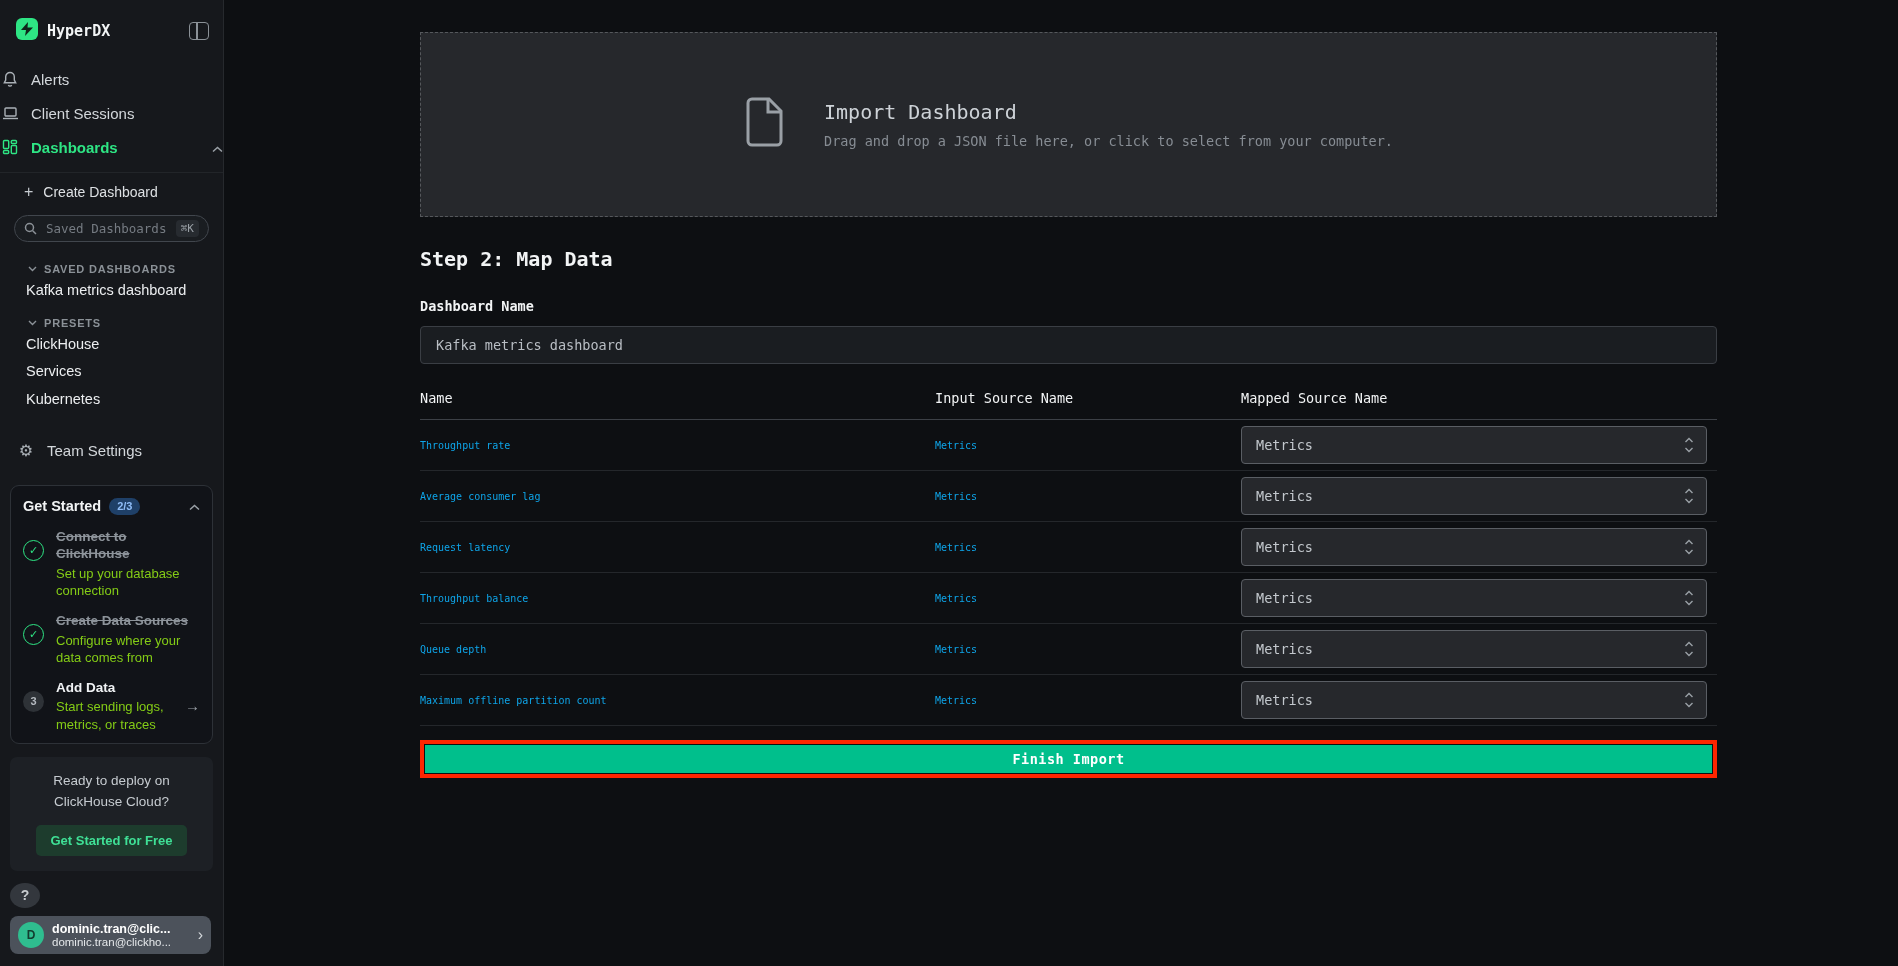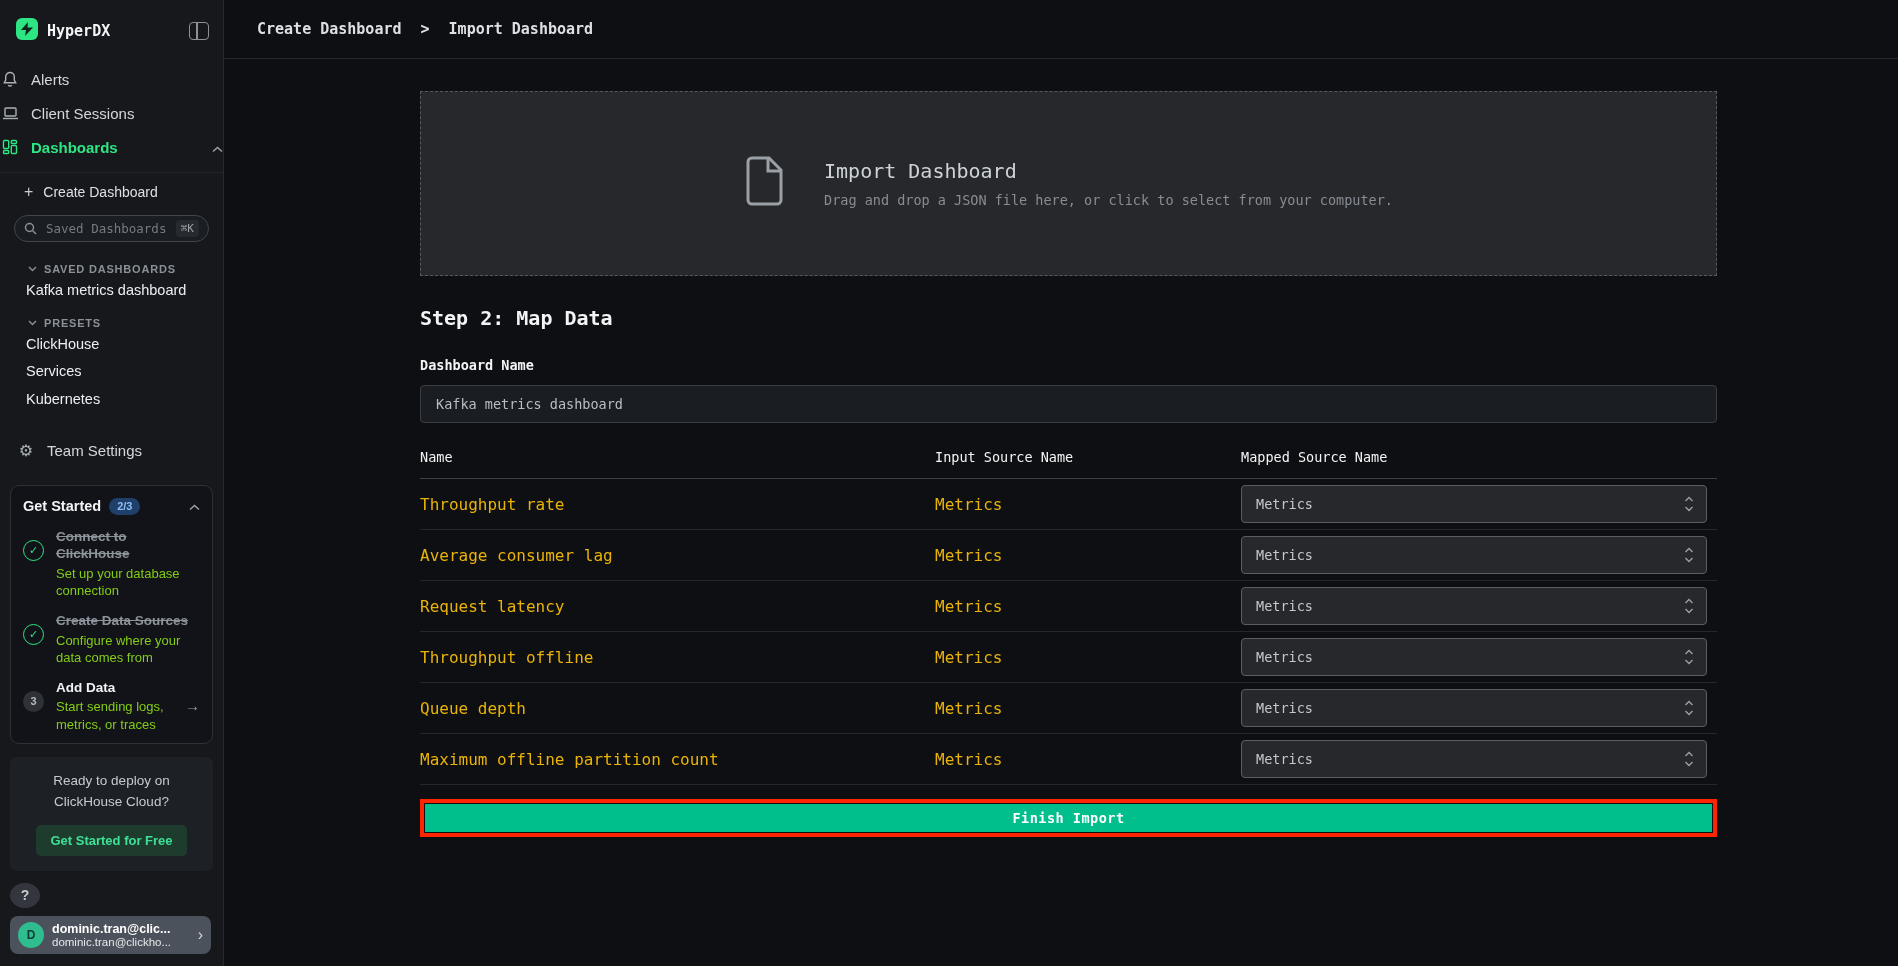--- a/index.html
+++ b/index.html
@@ -115,21 +115,21 @@
     margin-top:12px; width:100%; height:38px; background:#1a1d21;
     border:1px solid #3a3e44; border-radius:4px; padding:0 15px;
     color:#b9bec4; font-family:"DejaVu Sans Mono",monospace; font-size:13.5px; outline:none;
   }
 
   .map-table { margin-top:26px; }
   .trow { display:grid; grid-template-columns:515px 306px 1fr; align-items:center; }
   .thead { padding-bottom:13px; border-bottom:1px solid #3c4046; }
   .th { font-family:"DejaVu Sans Mono",monospace; font-weight:normal; font-size:13.5px; color:#f2f4f5; }
   .tbody-row { height:51px; border-bottom:1px solid #24272b; }
-  .td { font-family:"DejaVu Sans Mono",monospace; font-size:16px; color:#eab308; }
+  .td { font-family:"DejaVu Sans Mono",monospace; font-size:10px; color:#0ea5e9; }
   .select-box {
     height:38px; background:#26282c; border:1px solid #5a5e64; border-radius:4px;
     display:flex; align-items:center; padding:0 12px 0 14px; cursor:pointer; margin-right:10px;
   }
   .select-box span { flex:1; font-family:"DejaVu Sans Mono",monospace; font-size:13.5px; color:#c3c8cd; }
   .select-box svg { color:#9aa0a6; }
 
   .finish-wrap { margin-top:14px; border:4px solid #fe2500; padding:1px; }
   .finish-btn {
     display:block; width:100%; height:28px; background:#00bf8c; border:none; cursor:pointer;
@@ -286,27 +286,20 @@
         <div class="user-name">dominic.tran@clic...</div>
         <div class="user-email">dominic.tran@clickho...</div>
       </div>
       <div class="user-chev">›</div>
     </div>
 
   </aside>
 
   <div class="main">
 
-    <div class="topbar">
-      <div class="breadcrumb">
-        <span>Create Dashboard</span>
-        <span class="sep">&gt;</span>
-        <span>Import Dashboard</span>
-      </div>
-    </div>
 
     <div class="content">
 
       <div class="dropzone">
         <div class="dz-inner">
           <span class="dz-icon">
             <svg width="42" height="52" viewBox="0 0 42 52" fill="none" stroke="currentColor" stroke-width="3">
                 <path d="M8 2h17l12 12v30a4 4 0 0 1-4 4H8a4 4 0 0 1-4-4V6a4 4 0 0 1 4-4z"></path>
                 <path d="M24 2v13h14"></path>
               </svg>
@@ -360,21 +353,21 @@
           <div class="select-box">
             <span>Metrics</span>
             <svg width="10" height="16" viewBox="0 0 10 16" fill="none" stroke="currentColor" stroke-width="1.4">
                 <polyline points="1.5,5 5,1.5 8.5,5"></polyline>
                 <polyline points="1.5,11 5,14.5 8.5,11"></polyline>
               </svg>
           </div>
         </div>
 
         <div class="trow tbody-row">
-          <div class="td">Throughput offline</div>
+          <div class="td">Throughput balance</div>
           <div class="td">Metrics</div>
           <div class="select-box">
             <span>Metrics</span>
             <svg width="10" height="16" viewBox="0 0 10 16" fill="none" stroke="currentColor" stroke-width="1.4">
                 <polyline points="1.5,5 5,1.5 8.5,5"></polyline>
                 <polyline points="1.5,11 5,14.5 8.5,11"></polyline>
               </svg>
           </div>
         </div>
 

